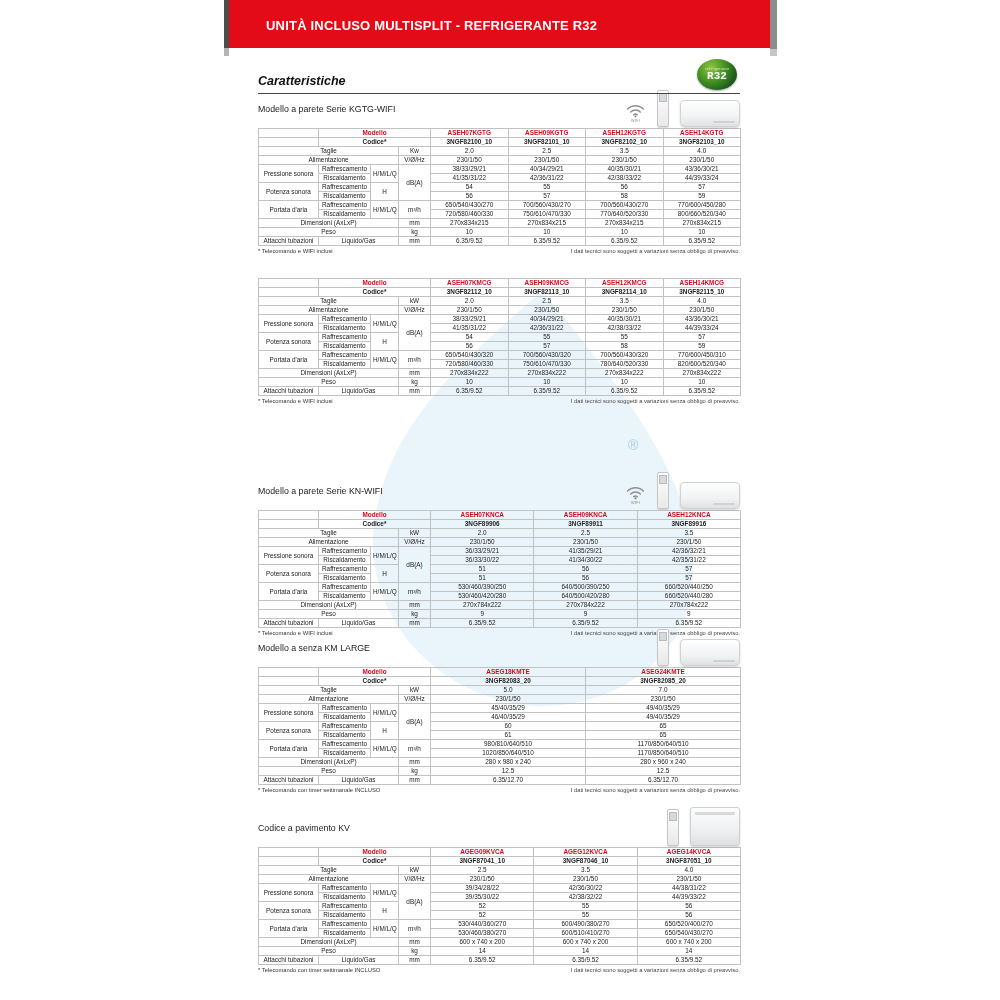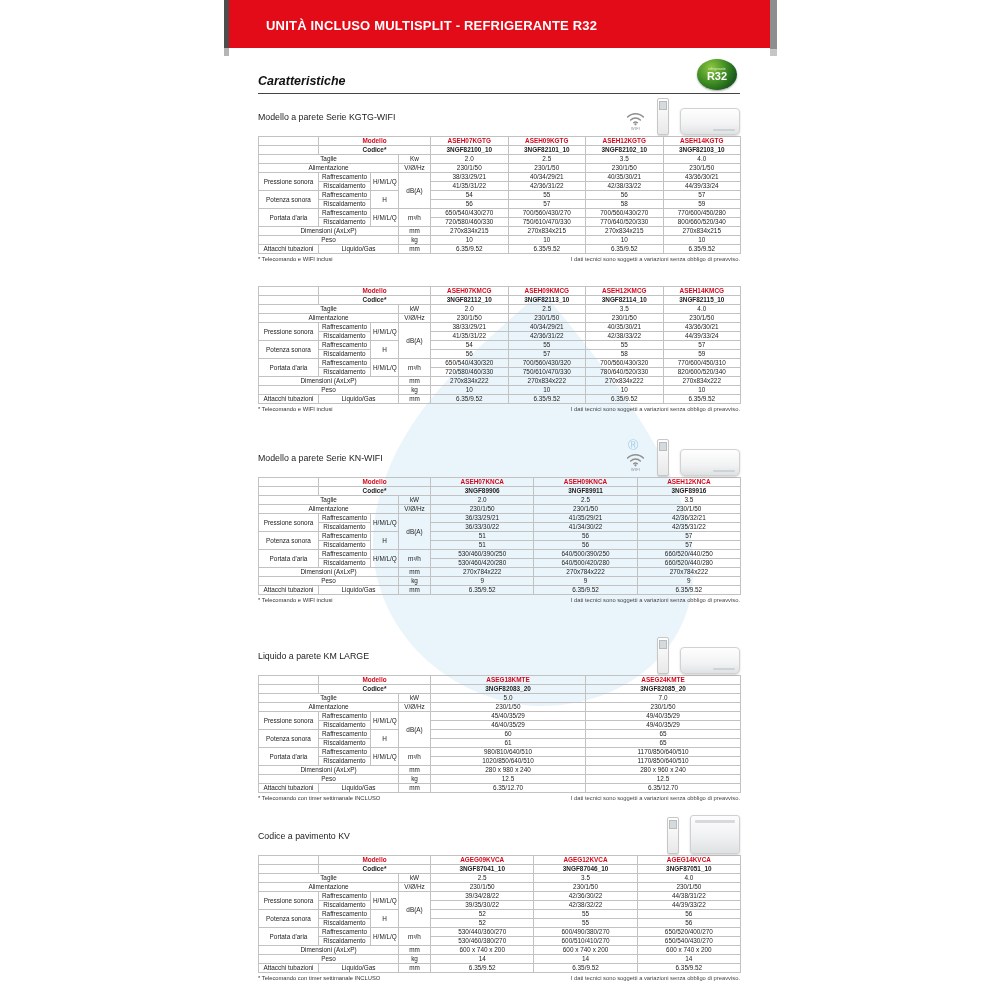--- a/index.html
+++ b/index.html
@@ -16,29 +16,29 @@
   .strip-l2{position:absolute;left:224px;top:48px;width:5px;height:8px;background:#b5b5b5;z-index:2;}
   .strip-r{position:absolute;left:770px;top:0;width:7px;height:49px;background:#8e8e8e;z-index:2;}
   .strip-r2{position:absolute;left:770px;top:49px;width:7px;height:7px;background:#c6c6c6;z-index:2;}
   
   .heading{position:absolute;left:258px;top:74px;width:482px;z-index:2;
     font-size:12.5px;font-weight:bold;font-style:italic;color:#111;
     padding-bottom:5px;border-bottom:1px solid #444;}
   .badge{position:absolute;left:697px;top:59px;width:40px;height:31px;border-radius:50%;z-index:3;
     background:radial-gradient(circle at 35% 28%, #8cc63f 0%, #3f8c23 45%, #1b5a1c 75%, #123c14 100%);
     display:flex;flex-direction:column;align-items:center;justify-content:center;
-    box-shadow:0 1px 2px rgba(0,0,0,.35);}
+    box-shadow:0 1px 2px rgba(0,0,0,.35);font-family:Liberation Mono, monospace;}
   .badge .b1{font-size:3.4px;color:#d9f0c0;line-height:4px;}
   .badge .b2{font-size:11px;font-weight:bold;color:#fff;line-height:11px;}
   
   .wm{position:absolute;left:325px;top:275px;width:410px;height:450px;z-index:0;pointer-events:none;}
   .wm-r{position:absolute;left:628px;top:437px;z-index:0;color:#a8cfe8;font-size:14px;pointer-events:none;}
   
   #sections{position:absolute;left:258px;top:0;width:482px;z-index:1;}
-  .sec{position:absolute;left:0;width:482px;margin-top:8px;}
+  .sec{position:absolute;left:0;width:482px;}
   .sec-head{position:relative;height:30px;}
   .sec-title{position:absolute;left:0;top:6px;font-size:8.8px;color:#222;}
   .sec-imgs{position:absolute;right:0;bottom:1px;display:flex;align-items:flex-end;gap:11px;}
   .wifi{display:flex;flex-direction:column;align-items:center;margin-bottom:4px;}
   .wifi-t{font-size:3.8px;color:#8a8a8a;letter-spacing:.3px;margin-top:1px;}
   .remote{width:10px;height:35px;border:1px solid #c7c7c7;border-radius:2px;
     background:linear-gradient(#ffffff,#e8e8e8);box-shadow:0 1px 1px rgba(0,0,0,.15);}
   .remote-screen{width:6px;height:7px;margin:2px auto 0;background:#d4dbdf;border:.5px solid #bbb;}
   .wallunit{width:58px;height:25px;border-radius:4px 4px 5px 5px;border:1px solid #d2d2d2;
     background:linear-gradient(#fefefe 0%,#f2f3f4 60%,#dfe2e3 100%);
@@ -354,21 +354,21 @@
             <td class="val">6.35/9.52</td>
             <td class="val">6.35/9.52</td>
           </tr>
         </tbody>
       </table>
     <div class="sec-foot">
       <span class="fn">* Telecomando e WIFI inclusi</span>
       <span class="disc">I dati tecnici sono soggetti a variazioni senza obbligo di preavviso.</span>
     </div>
   </div>
-    <div class="sec" style="top:439px">
+    <div class="sec" style="top:480px">
     <div class="sec-head">
       <div class="sec-title">Modello a parete Serie KN-WIFI</div>
       <div class="sec-imgs">
           <div class="wifi">
             <svg width="21" height="17" viewBox="0 0 24 19">
   <g fill="none" stroke="#8f8f8f" stroke-width="1.7" stroke-linecap="round">
     <path d="M3 9 A 12.5 12.5 0 0 1 21 9"></path>
     <path d="M6.5 12.3 A 8 8 0 0 1 17.5 12.3"></path>
     <path d="M10 15.4 A 3.4 3.4 0 0 1 14 15.4"></path>
   </g>
@@ -489,21 +489,21 @@
           </tr>
         </tbody>
       </table>
     <div class="sec-foot">
       <span class="fn">* Telecomando e WIFI inclusi</span>
       <span class="disc">I dati tecnici sono soggetti a variazioni senza obbligo di preavviso.</span>
     </div>
   </div>
     <div class="sec" style="top:637px">
     <div class="sec-head">
-      <div class="sec-title">Liquido a parete KM LARGE</div>
+      <div class="sec-title">Modello a senza KM LARGE</div>
       <div class="sec-imgs">
           <div class="remote">
             <div class="remote-screen"></div>
           </div>
           <div class="wallunit"></div>
         </div>
     </div>
     <table class="spec">
         <colgroup>
           <col style="width:60px">

